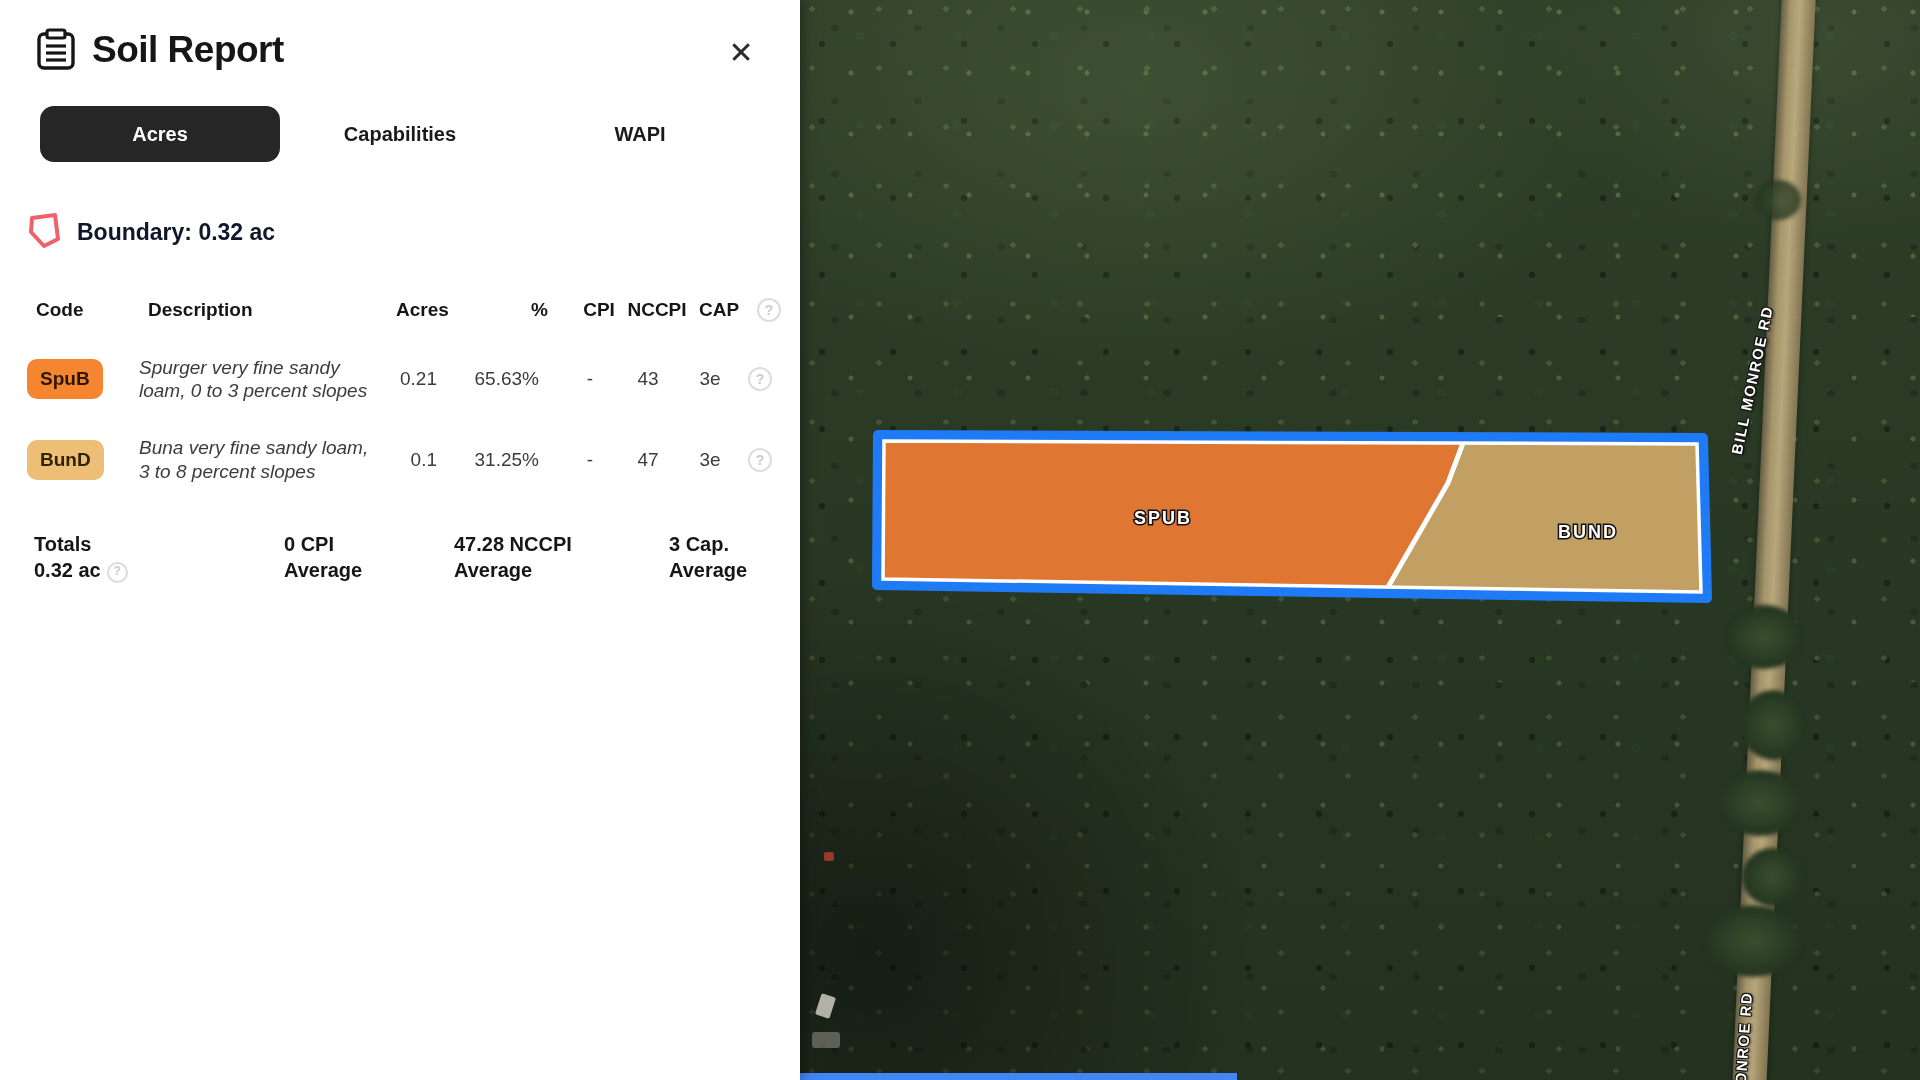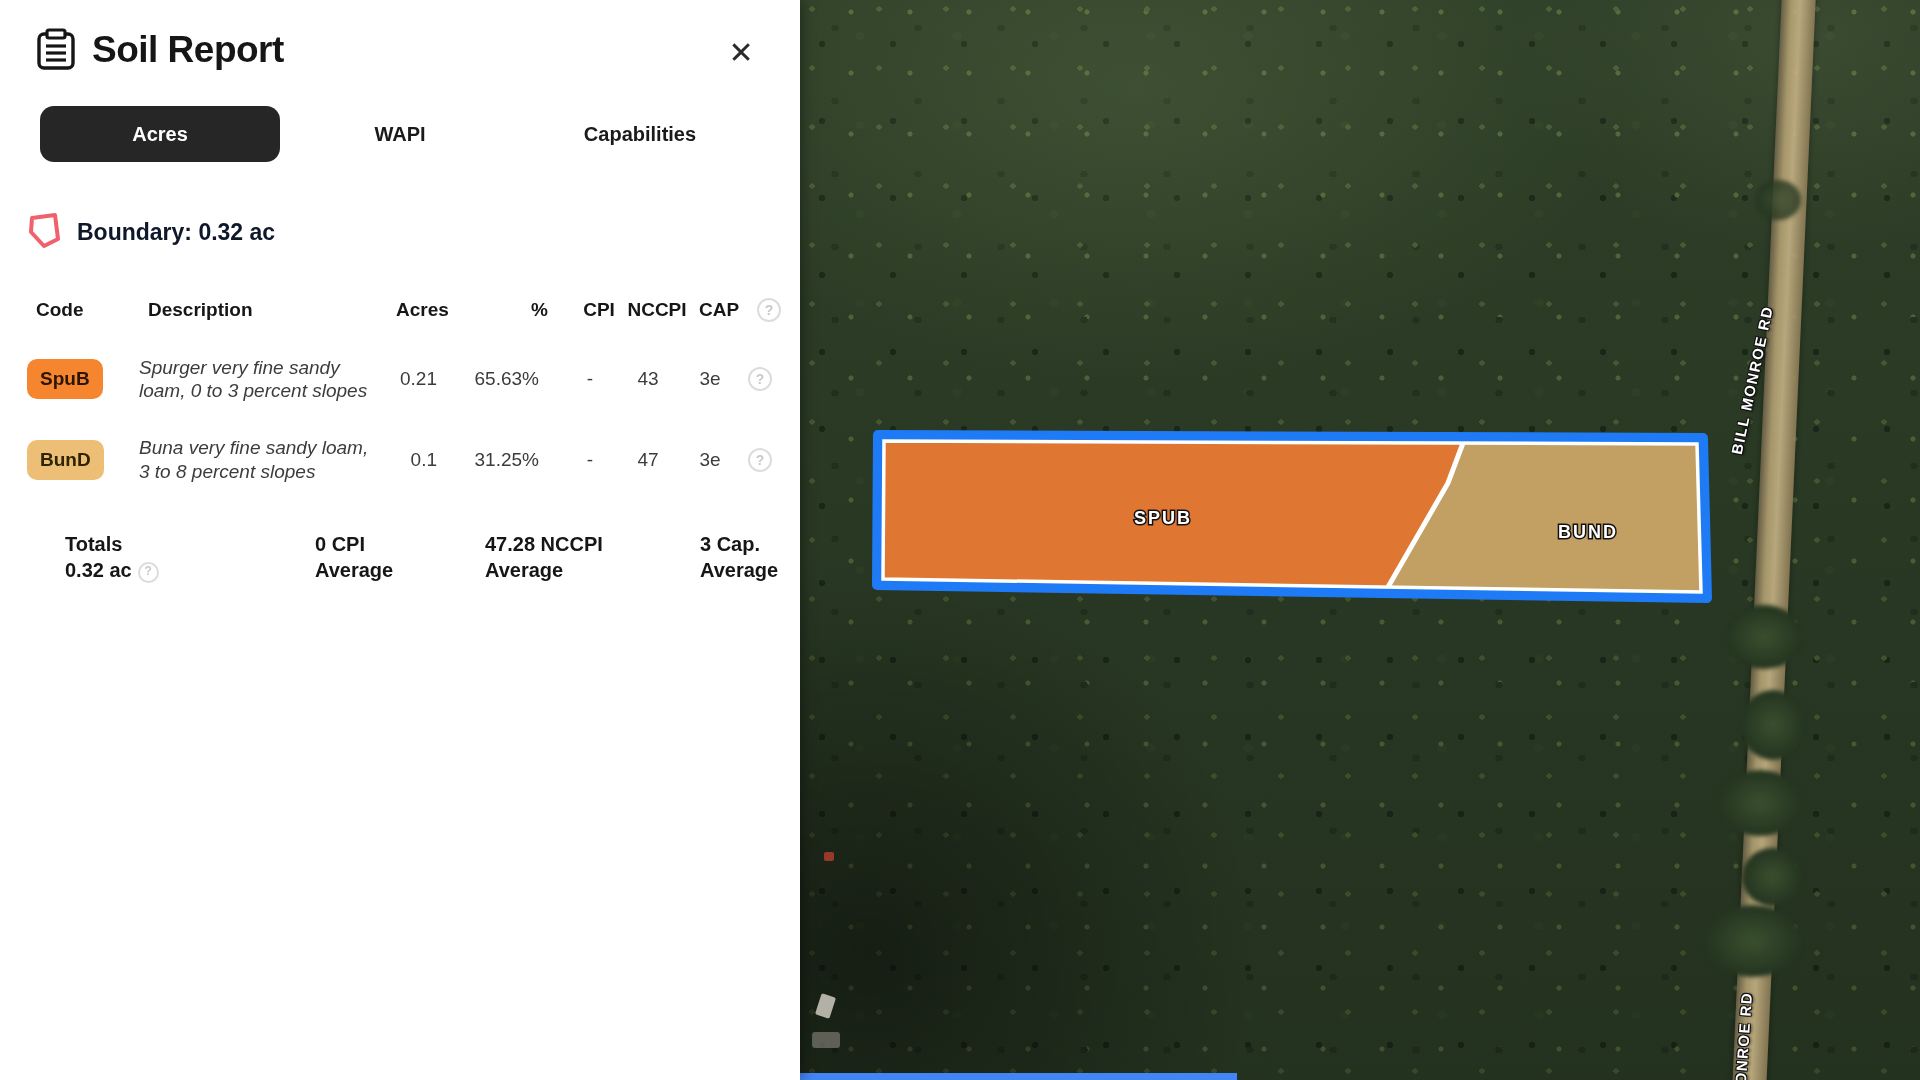--- a/index.html
+++ b/index.html
@@ -85,21 +85,21 @@
   .soil-row { margin-top:34px; font-size:19px; color:#3c3c3c; align-items:center; }
   .badge { display:inline-block; padding:9px 13px; border-radius:10px; font-size:19px; font-weight:700; color:#2d1600; }
   .badge-spub { background:#F5862F; }
   .badge-bund { background:#EDBF76; color:#2f2300; }
   .desc { line-height:1.22; padding-right:14px;font-style:italic; }
 
   .help-circle { display:inline-flex; width:24px; height:24px; border:2px solid #dcdcdc; border-radius:50%;
     color:#c9c9c9; font-size:14px; font-weight:700; align-items:center; justify-content:center; background:#fff; }
   .help-sm { width:21px; height:21px; font-size:12px; vertical-align:2px; margin-left:6px; }
 
-  .totals { display:grid; grid-template-columns:250px 170px 215px auto; padding-left:65px; padding-right:40px;
+  .totals { display:grid; grid-template-columns:250px 170px 215px auto; padding-left:34px; padding-right:40px;
     margin-top:48px; font-size:20px; font-weight:700; color:#161616; line-height:1.32; }
   .totals .cell div { white-space:nowrap; }
 
   .icon-svg { display:block; }
 </style>
 </head>
 <body>
 
 <div class="stage">
 
@@ -152,22 +152,22 @@
           <line x1="10" y1="25" x2="30" y2="25" stroke="#161616" stroke-width="3.2"></line>
           <line x1="10" y1="32" x2="30" y2="32" stroke="#161616" stroke-width="3.2"></line>
         </svg>
       </span>
       <div class="panel-title">Soil Report</div>
       <button class="close-btn">✕</button>
     </div>
 
     <div class="tabs">
       <button class="tab active">Acres</button>
+      <button class="tab">Capabilities</button>
       <button class="tab">WAPI</button>
-      <button class="tab">Capabilities</button>
     </div>
 
     <div class="boundary-row">
       <span>
         <svg class="icon-svg" width="38" height="40" viewBox="0 0 38 40">
           <polygon points="5,6 28,3 31,27 17,34 4,20" fill="none" stroke="#F0616B" stroke-width="4" stroke-linejoin="round"></polygon>
         </svg>
       </span>
       <span class="boundary-text">Boundary: 0.32 ac</span>
     </div>

